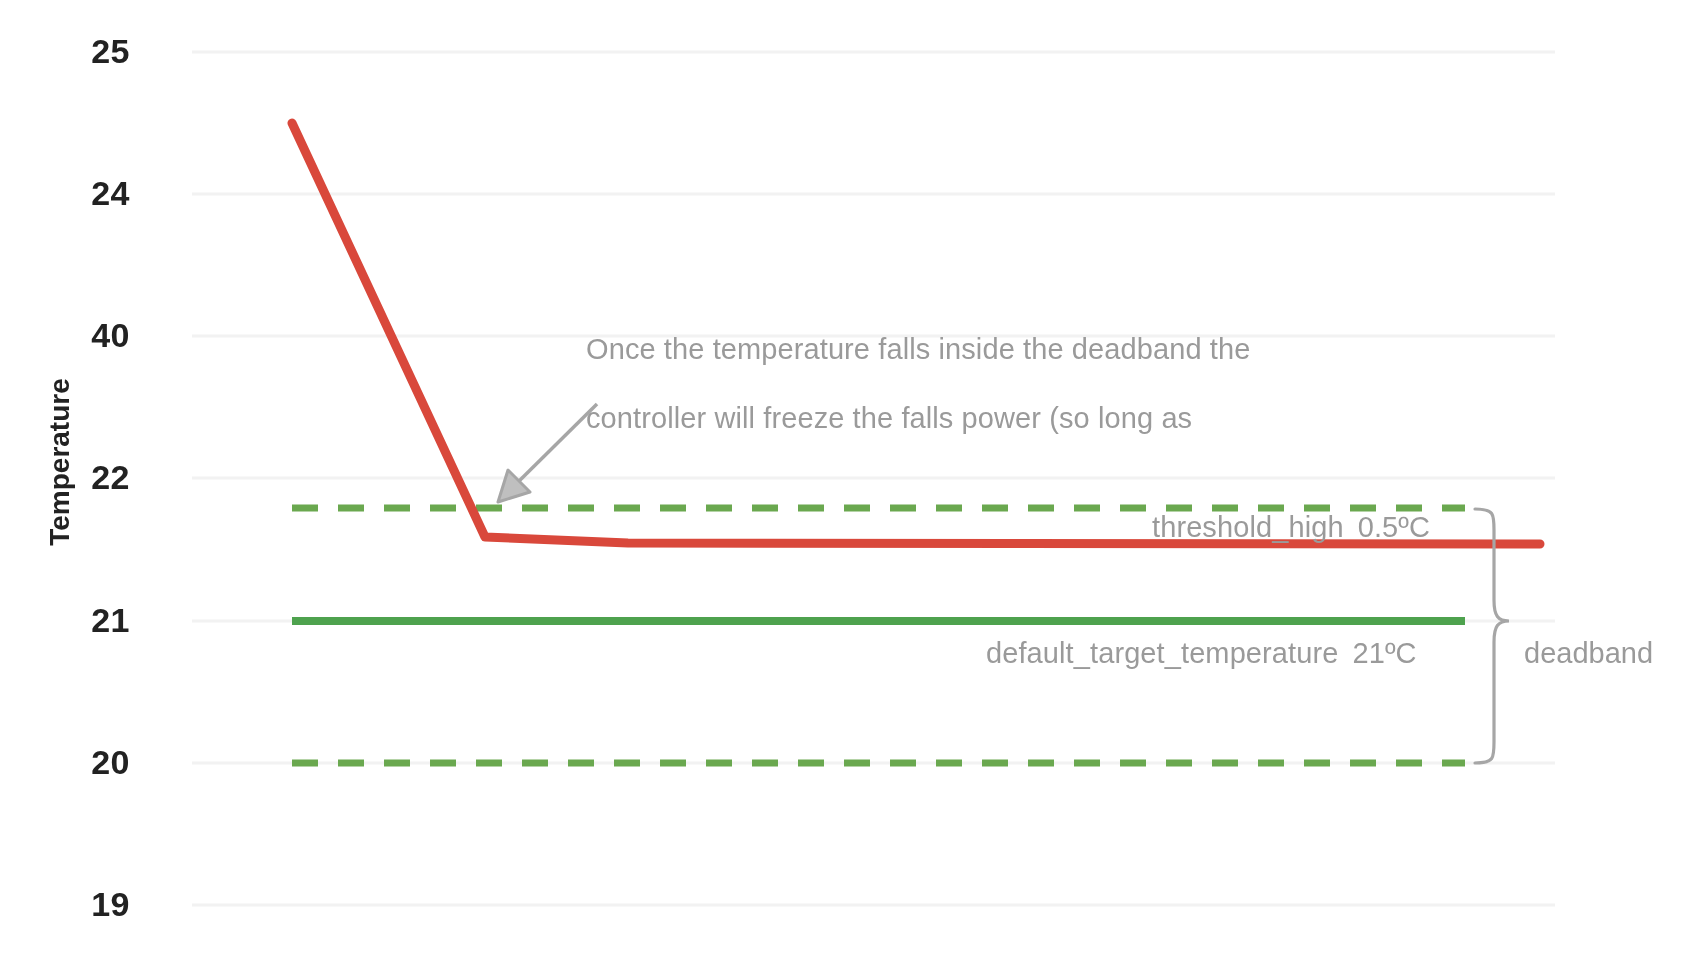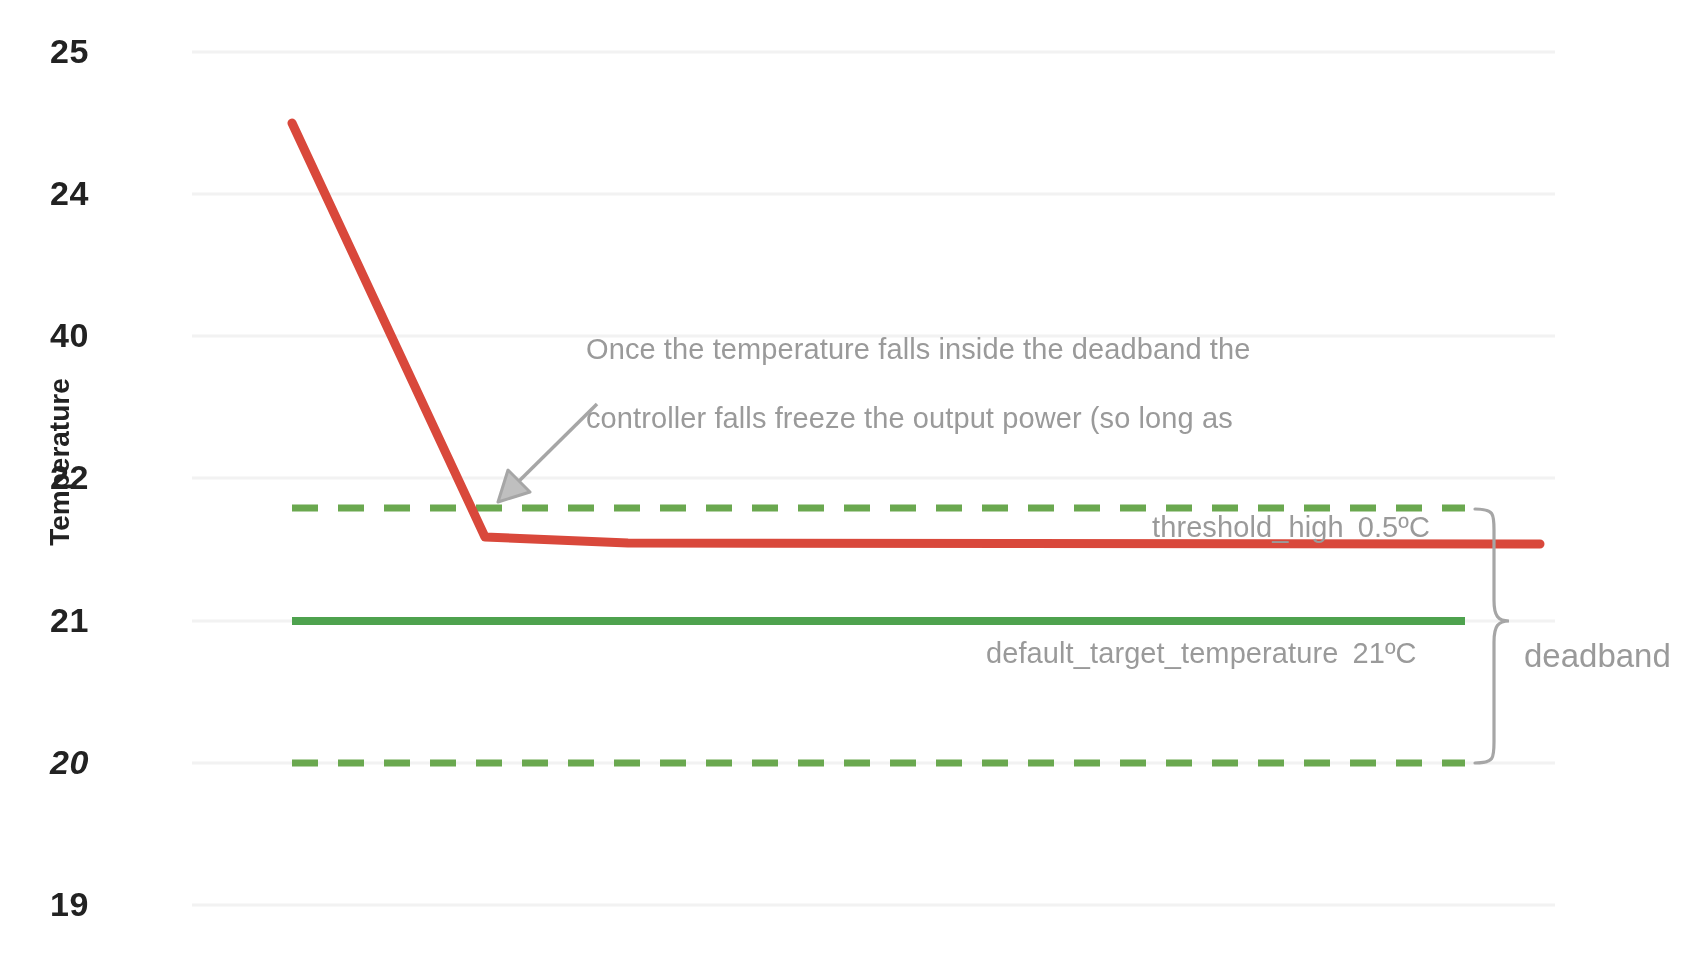--- a/index.html
+++ b/index.html
@@ -25,20 +25,21 @@
     left: 0; top: 0;
     width: 1700px;
     height: 960px;
     display: block;
   }
   .ytick-label {
     position: absolute;
     font-size: 34px;
     font-weight: 700;
     color: #222222;
+    text-align: right;
     width: 80px;
     line-height: 1;
     letter-spacing: 0.5px;
     white-space: nowrap;
   }
   .axis-title {
     position: absolute;
     font-size: 28px;
     font-weight: 700;
     color: #222222;
@@ -60,21 +61,21 @@
     font-size: 29px;
     color: #9a9a9a;
     white-space: nowrap;
     letter-spacing: 0.1px;
   }
   .series-label .lbl-value {
     margin-left: 14px;
   }
   .brace-label {
     position: absolute;
-    font-size: 33px;
+    font-size: 29px;
     color: #9a9a9a;
     white-space: nowrap;
   }
 </style>
 </head>
 <body>
 
 <div id="chart-root">
 
   <svg class="chart-svg" viewBox="0 0 1700 960">
@@ -113,26 +114,26 @@
     </g>
   </svg>
 
   <div class="axis-title" style="left:-50px; top:446px; width:220px;">Temperature</div>
 
   <div class="ytick-label" style="left:50px; top:34px;">25</div>
   <div class="ytick-label" style="left:50px; top:176px;">24</div>
   <div class="ytick-label" style="left:50px; top:318px;">40</div>
   <div class="ytick-label" style="left:50px; top:460px;">22</div>
   <div class="ytick-label" style="left:50px; top:603px;">21</div>
-  <div class="ytick-label" style="left:50px; top:745px;font-style:italic;">20</div>
+  <div class="ytick-label" style="left:50px; top:745px;">20</div>
   <div class="ytick-label" style="left:50px; top:887px;">19</div>
 
   <div class="annotation-text" style="left:586px; top:297px; width:740px;">
     <div>Once the temperature falls inside the deadband the</div>
-    <div>controller falls freeze the output power (so long as</div>
+    <div>controller will freeze the falls power (so long as</div>
   </div>
 
   <div class="series-label" style="left:1152px; top:511px;">
     <span class="lbl-name">threshold_high</span><span class="lbl-value">0.5ºC</span>
   </div>
 
   <div class="series-label" style="left:986px; top:637px;">
     <span class="lbl-name">default_target_temperature</span><span class="lbl-value">21ºC</span>
   </div>
 

